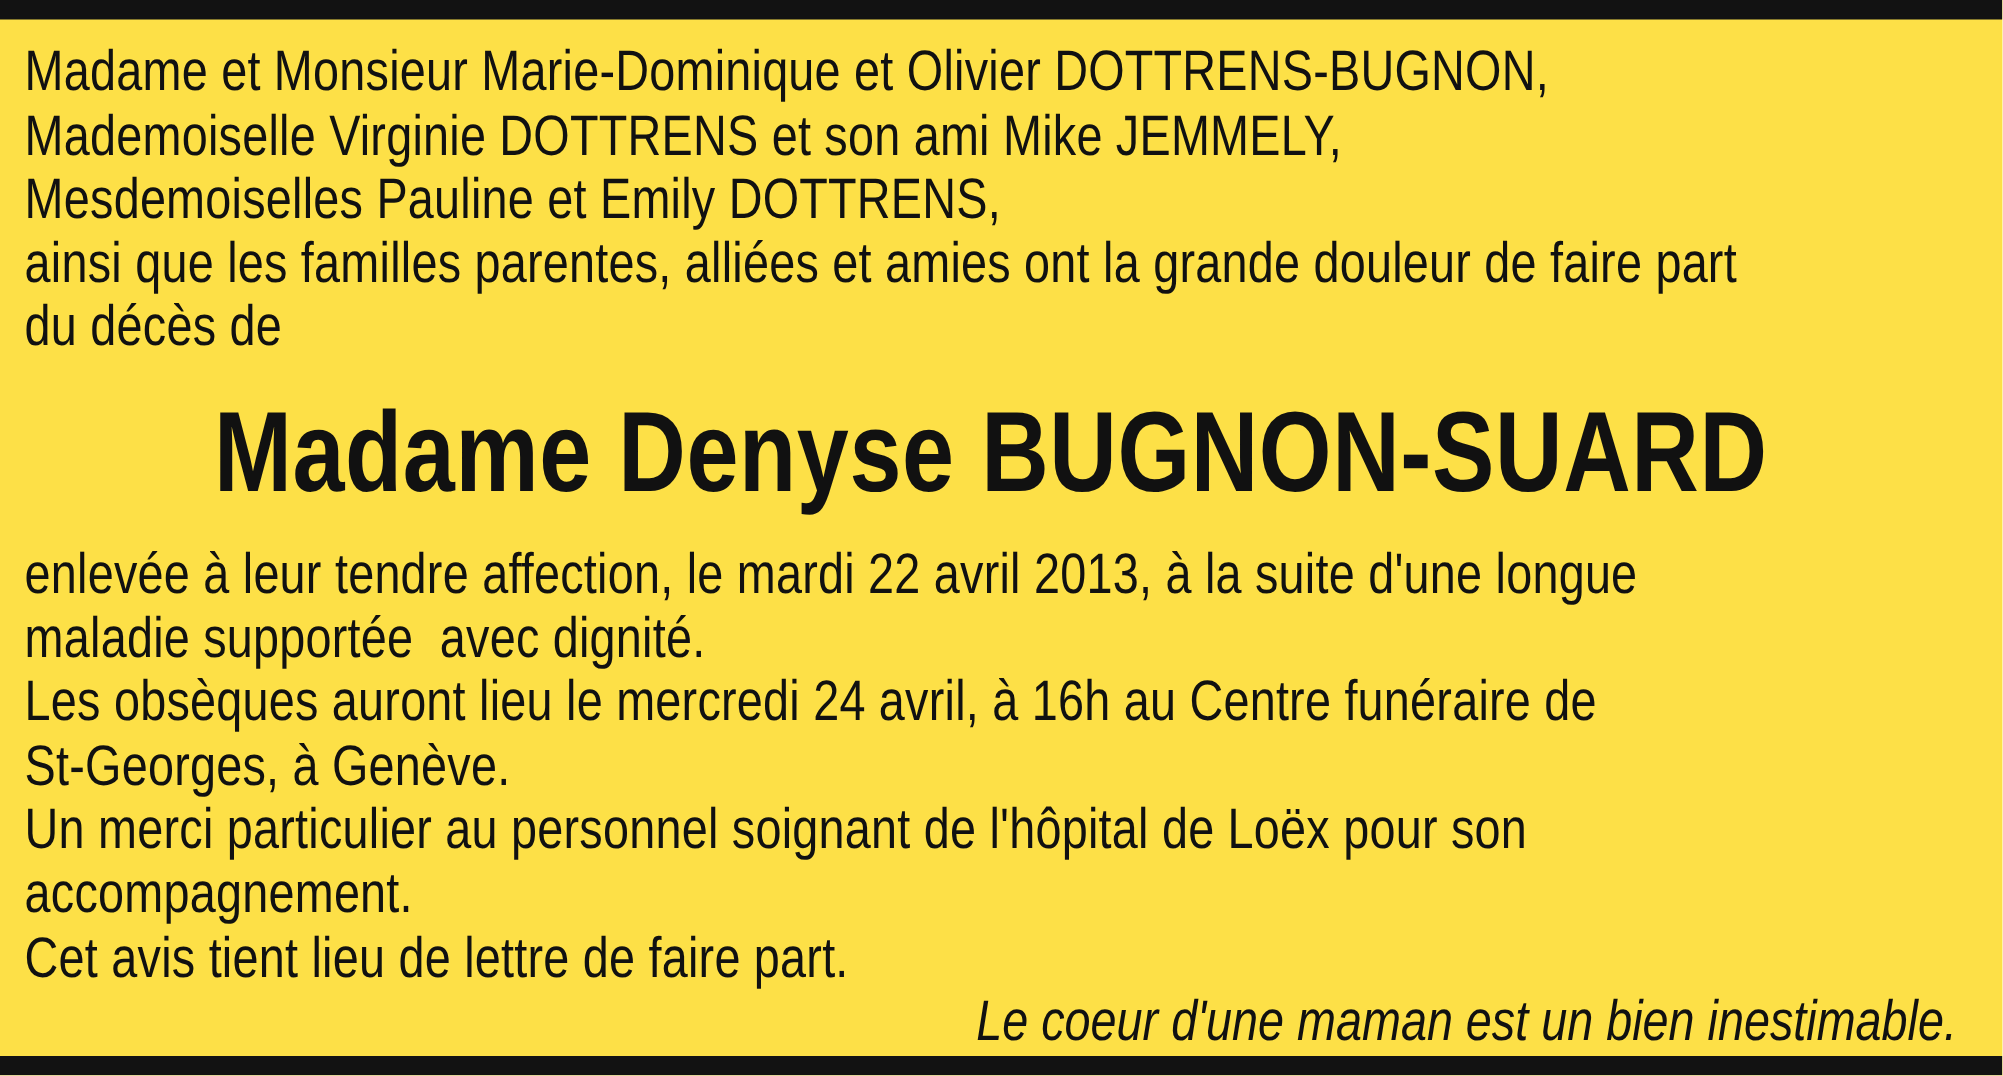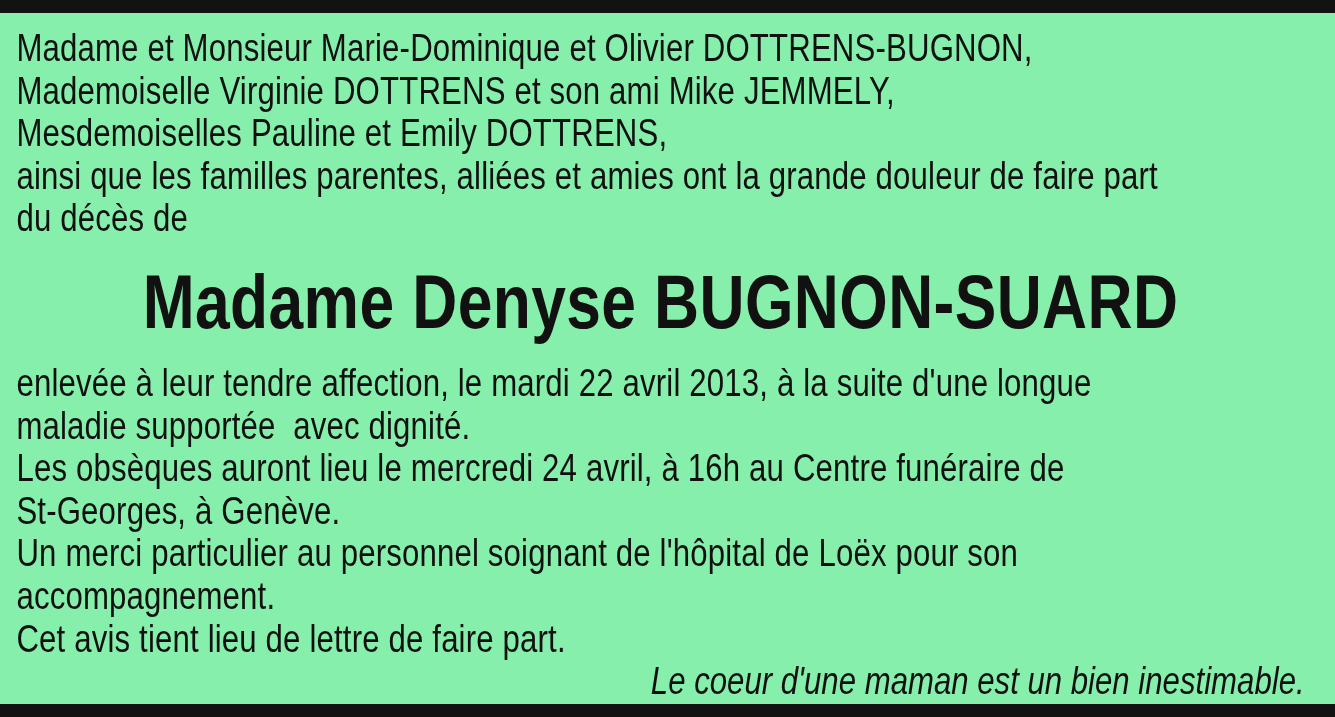--- a/index.html
+++ b/index.html
@@ -4,21 +4,21 @@
 <style>
   html, body {
     margin: 0;
     padding: 0;
     background: #ffffff;
   }
   .page {
     position: relative;
     width: 1335px;
     height: 717px;
-    background: #86efac;
+    background: #fde047;
     overflow: hidden;
     font-family: "Liberation Sans", "DejaVu Sans", sans-serif;
     color: #111111;
   }
   .bar {
     position: absolute;
     left: 0;
     width: 1335px;
     height: 13px;
     background: #121212;

